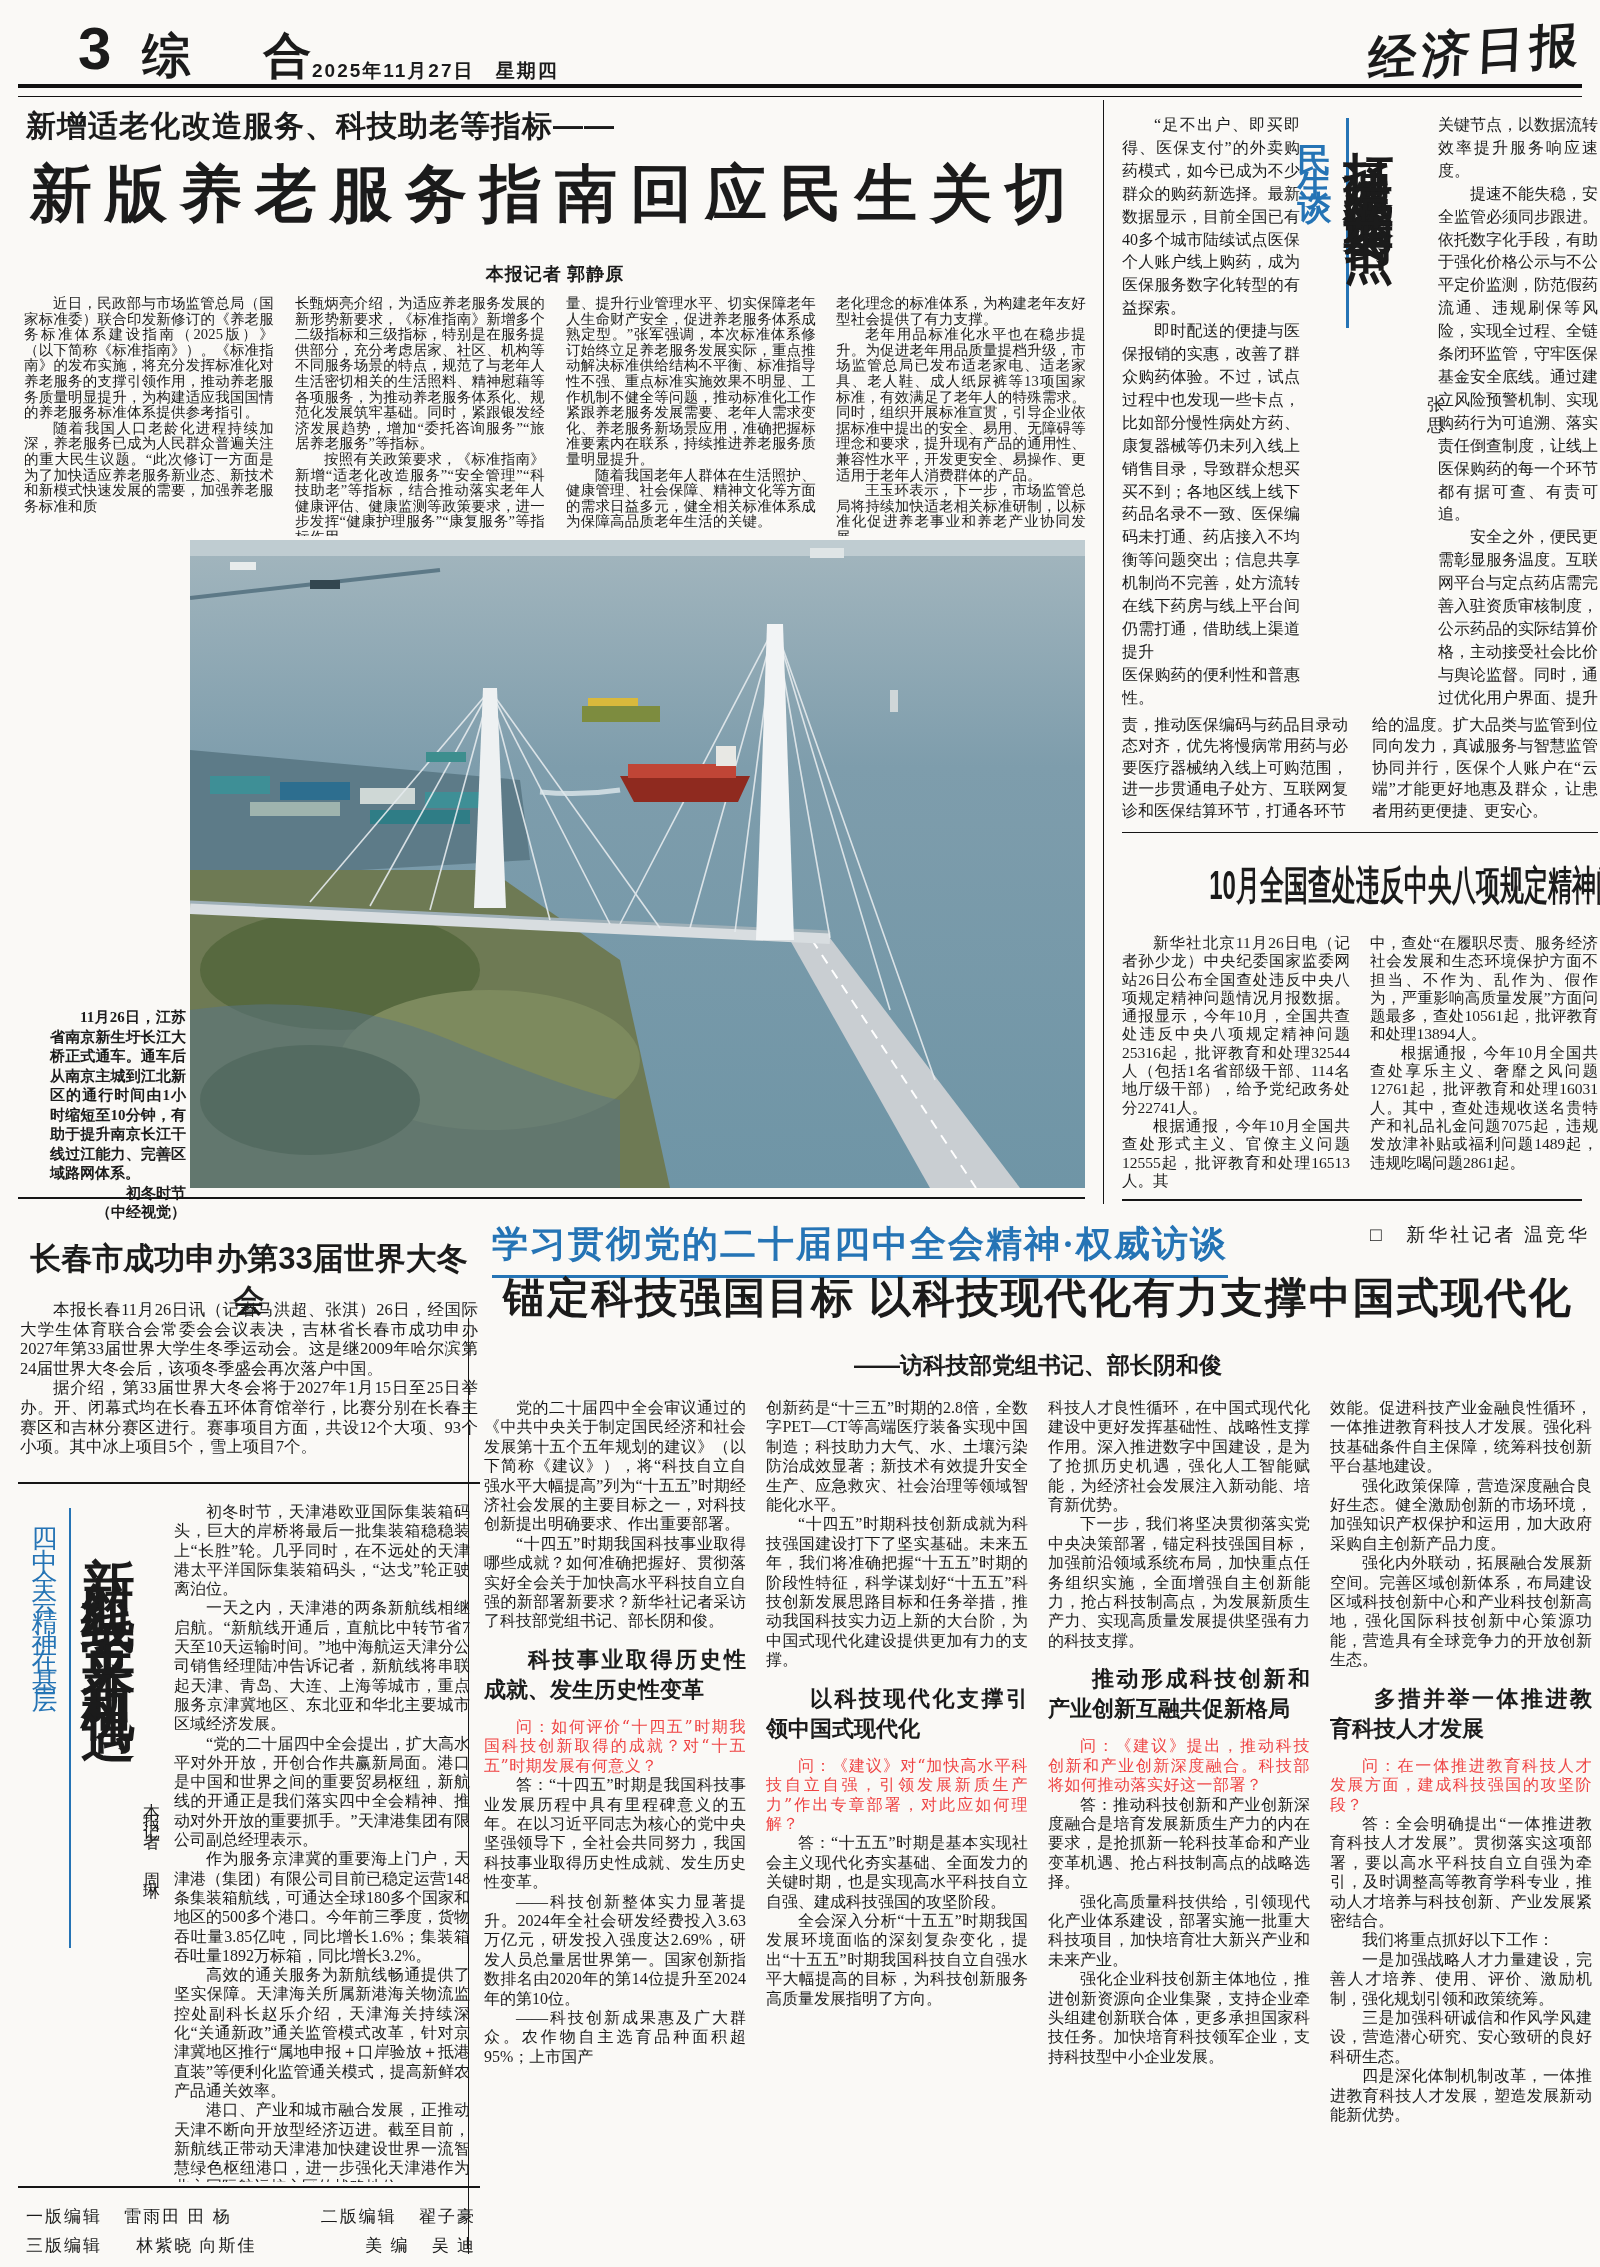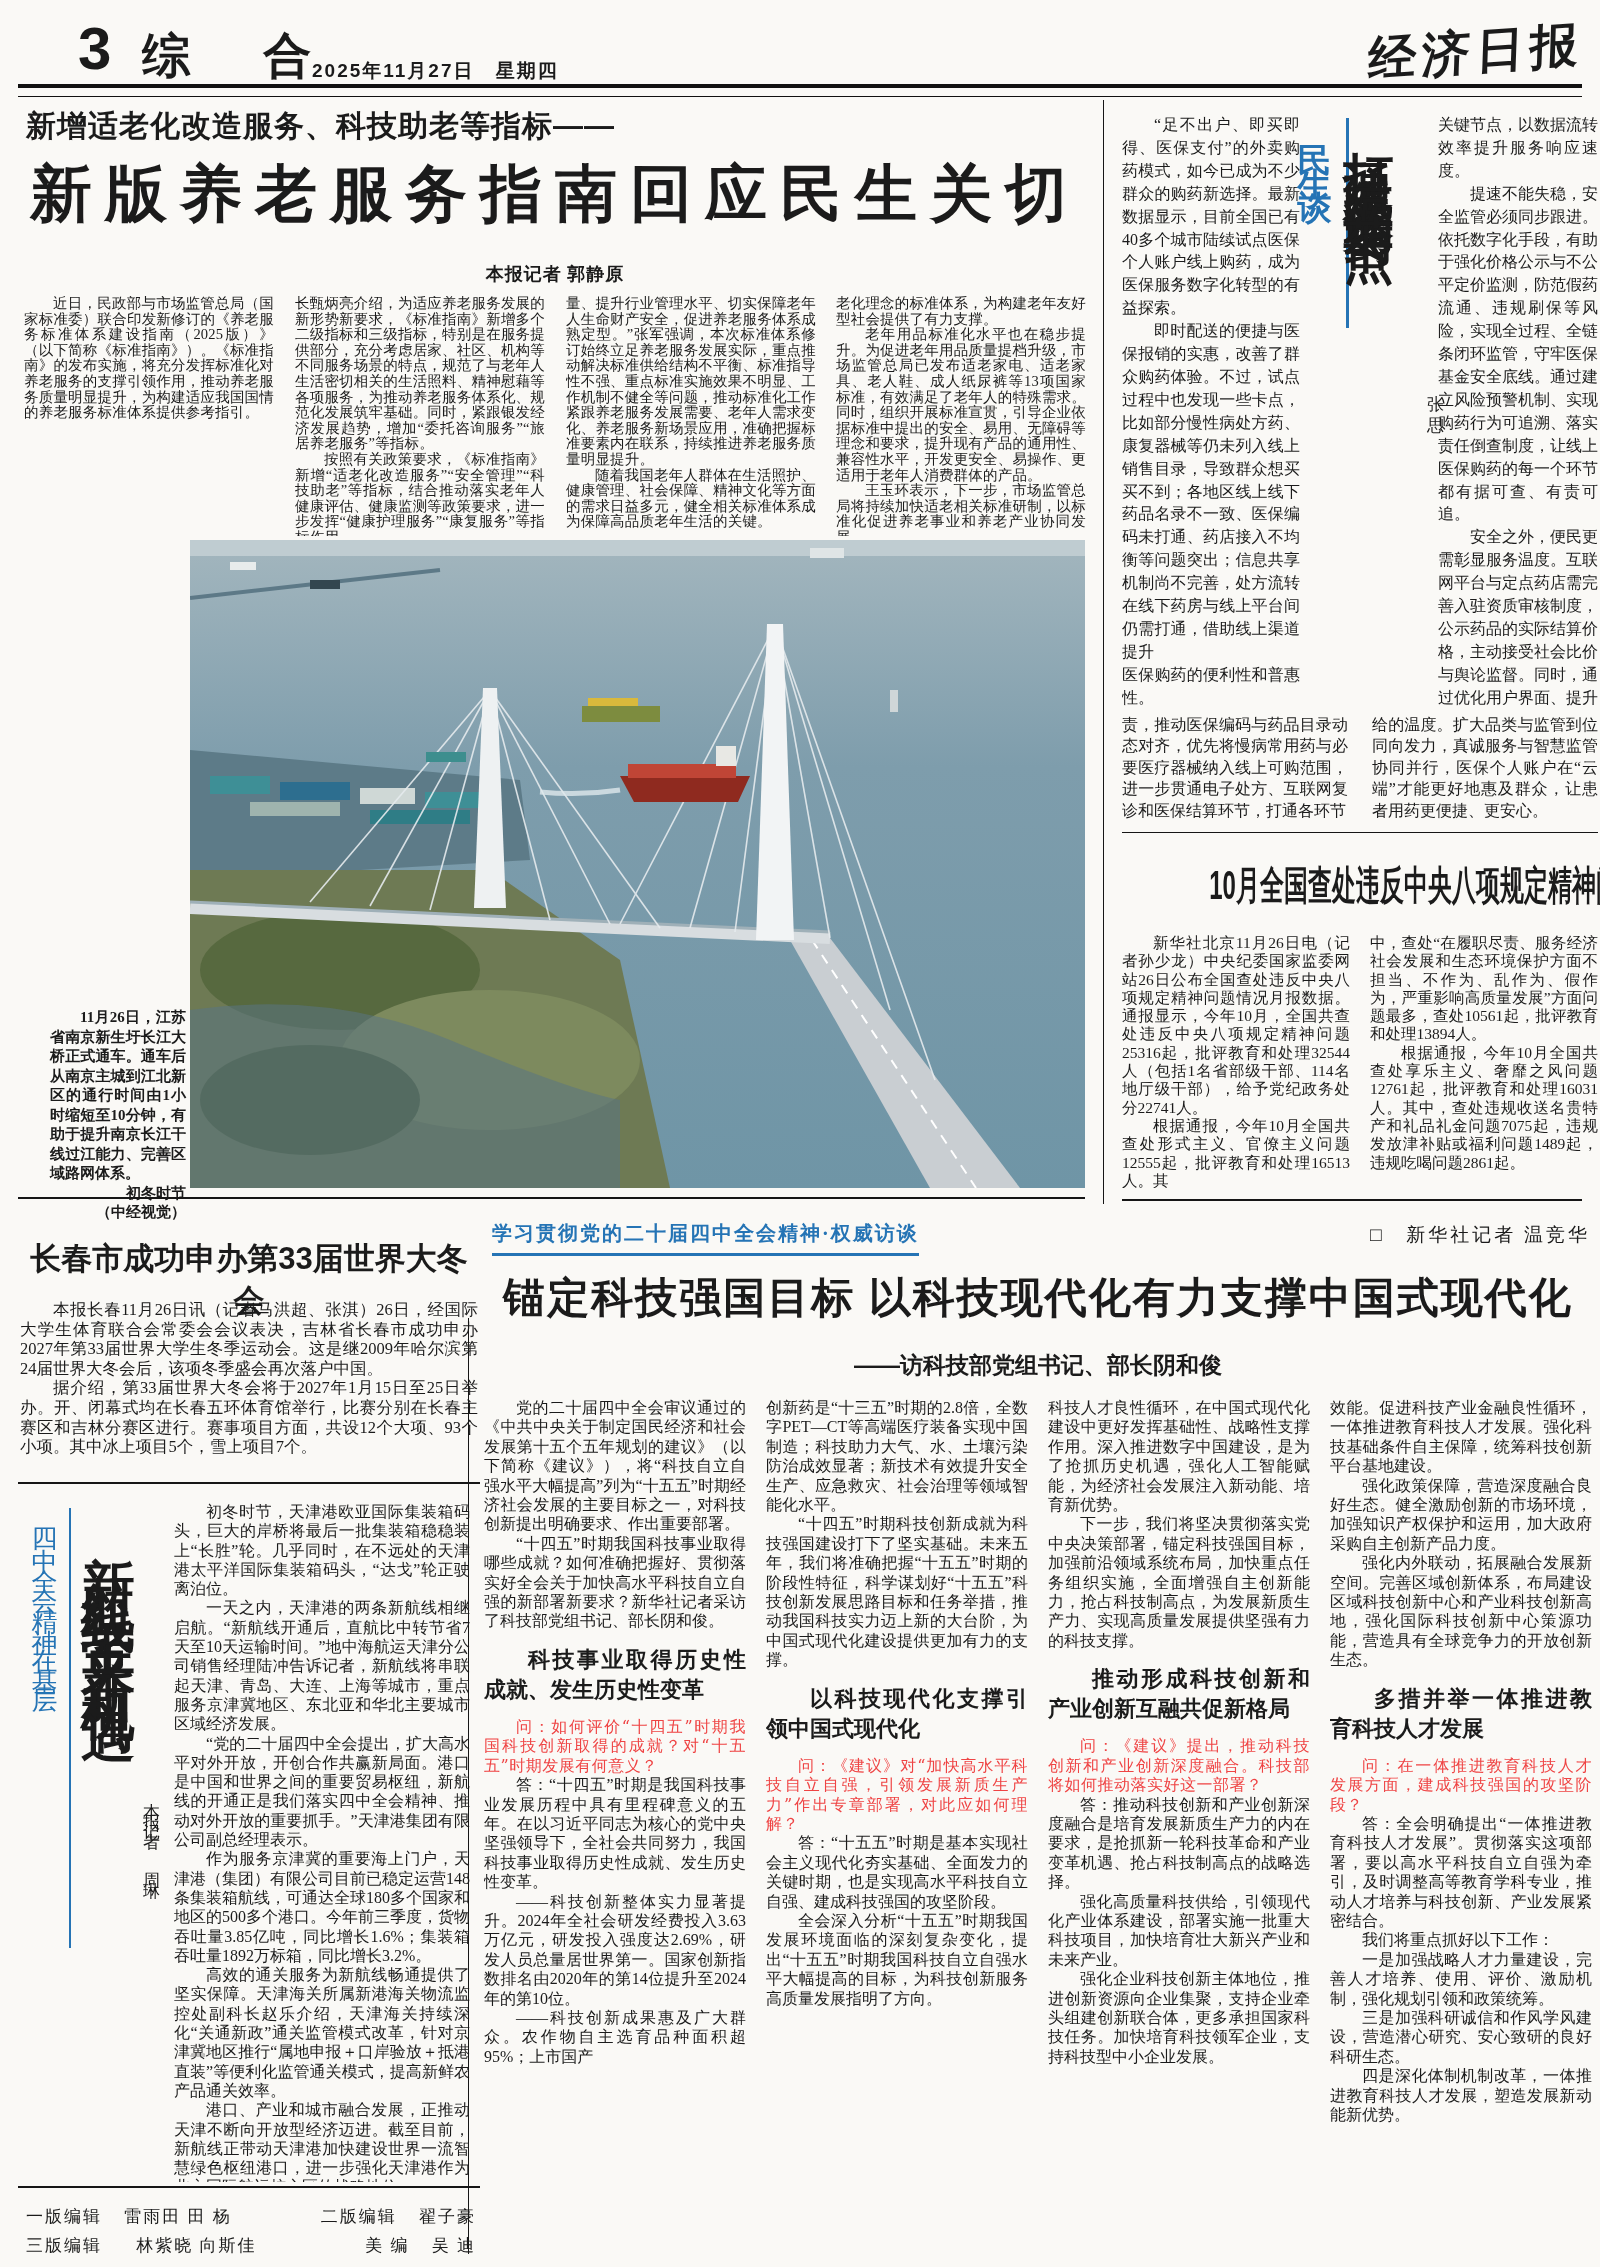--- a/index.html
+++ b/index.html
@@ -46,21 +46,21 @@
   .disc-col{top:934px;height:254px;font-size:15.5px;line-height:18.3px;}
   #disc-c1{left:1122px;width:228px;} #disc-c2{left:1370px;width:228px;}
   #disc-rule{left:1122px;top:1199px;width:460px;height:2px;}
   
   #int-byline{left:1190px;top:1222px;width:400px;text-align:right;font-size:19px;letter-spacing:3px;}
   
   #cc-head{left:18px;top:1238px;width:462px;text-align:center;font-size:31px;font-weight:bold;}
   #cc-body{left:20px;top:1300px;width:458px;height:176px;font-size:16.5px;line-height:19.6px;}
   #cc-rule{left:18px;top:1482px;width:462px;height:2px;}
   
-  #int-banner{left:492px;top:1220px;font-size:20px;font-weight:bold;letter-spacing:2px;border-bottom:3px solid #2574b5;padding-bottom:6px;}
+  #int-banner{left:492px;top:1220px;font-size:36px;font-weight:bold;letter-spacing:2px;border-bottom:3px solid #2574b5;padding-bottom:6px;}
   #int-head{left:480px;top:1270px;width:1116px;text-align:center;font-size:42px;font-weight:bold;letter-spacing:2px;white-space:nowrap;}
   #int-sub{left:480px;top:1350px;width:1116px;text-align:center;font-size:23px;font-weight:bold;}
   .int-col{top:1398px;width:262px;height:850px;font-size:16px;line-height:19.4px;}
   #int-c1{left:484px;} #int-c2{left:766px;} #int-c3{left:1048px;} #int-c4{left:1330px;}
   .int-col h4{font-family:"Liberation Sans",sans-serif;font-size:22px;line-height:30px;margin:14px 0 12px 0;text-indent:2em;font-weight:bold;}
   .int-col p.q{font-family:"DejaVu Serif",serif;letter-spacing:.5px;color:#ef4444;}
   #int-divider{left:468px;top:1318px;width:1px;height:936px;}
   
   #sb-label{left:28px;top:1508px;font-size:26px;letter-spacing:20px;border-right:2px solid #2574b5;padding-right:6px;height:440px;}
   #sb-head{left:72px;top:1512px;font-size:54px;font-weight:bold;letter-spacing:22px;height:640px;font-family:"DejaVu Serif",serif;}
@@ -83,20 +83,21 @@
     <span style="margin-left:14px;">星期四</span>
   </div>
   <div class="abs" id="masthead">经济日报</div>
   <div class="abs" id="header-rule"></div>
 
   <div class="abs sans" id="lead-kicker">新增适老化改造服务、科技助老等指标——</div>
   <div class="abs sans" id="lead-headline">新版养老服务指南回应民生关切</div>
   <div class="abs" id="lead-byline">本报记者 郭静原</div>
   <div class="abs col lead-col" id="lead-c1">
     <p class="ind">近日，民政部与市场监管总局（国家标准委）联合印发新修订的《养老服务标准体系建设指南（2025版）》（以下简称《标准指南》）。《标准指南》的发布实施，将充分发挥标准化对养老服务的支撑引领作用，推动养老服务质量明显提升，为构建适应我国国情的养老服务标准体系提供参考指引。</p>
+    <p class="ind">随着我国人口老龄化进程持续加深，养老服务已成为人民群众普遍关注的重大民生议题。“此次修订一方面是为了加快适应养老服务新业态、新技术和新模式快速发展的需要，加强养老服务标准和质</p>
   </div>
   <div class="abs col lead-col" id="lead-c2">
     <p class="noind">长甄炳亮介绍，为适应养老服务发展的新形势新要求，《标准指南》新增多个二级指标和三级指标，特别是在服务提供部分，充分考虑居家、社区、机构等不同服务场景的特点，规范了与老年人生活密切相关的生活照料、精神慰藉等各项服务，为推动养老服务体系化、规范化发展筑牢基础。同时，紧跟银发经济发展趋势，增加“委托咨询服务”“旅居养老服务”等指标。</p>
     <p class="ind">按照有关政策要求，《标准指南》新增“适老化改造服务”“安全管理”“科技助老”等指标，结合推动落实老年人健康评估、健康监测等政策要求，进一步发挥“健康护理服务”“康复服务”等指标作用。</p>
   </div>
   <div class="abs col lead-col" id="lead-c3">
     <p class="noind">量、提升行业管理水平、切实保障老年人生命财产安全，促进养老服务体系成熟定型。”张军强调，本次标准体系修订始终立足养老服务发展实际，重点推动解决标准供给结构不平衡、标准指导性不强、重点标准实施效果不明显、工作机制不健全等问题，推动标准化工作紧跟养老服务发展需要、老年人需求变化、养老服务新场景应用，准确把握标准要素内在联系，持续推进养老服务质量明显提升。</p>
     <p class="ind">随着我国老年人群体在生活照护、健康管理、社会保障、精神文化等方面的需求日益多元，健全相关标准体系成为保障高品质老年生活的关键。</p>
   </div>
   <div class="abs col lead-col" id="lead-c4">

